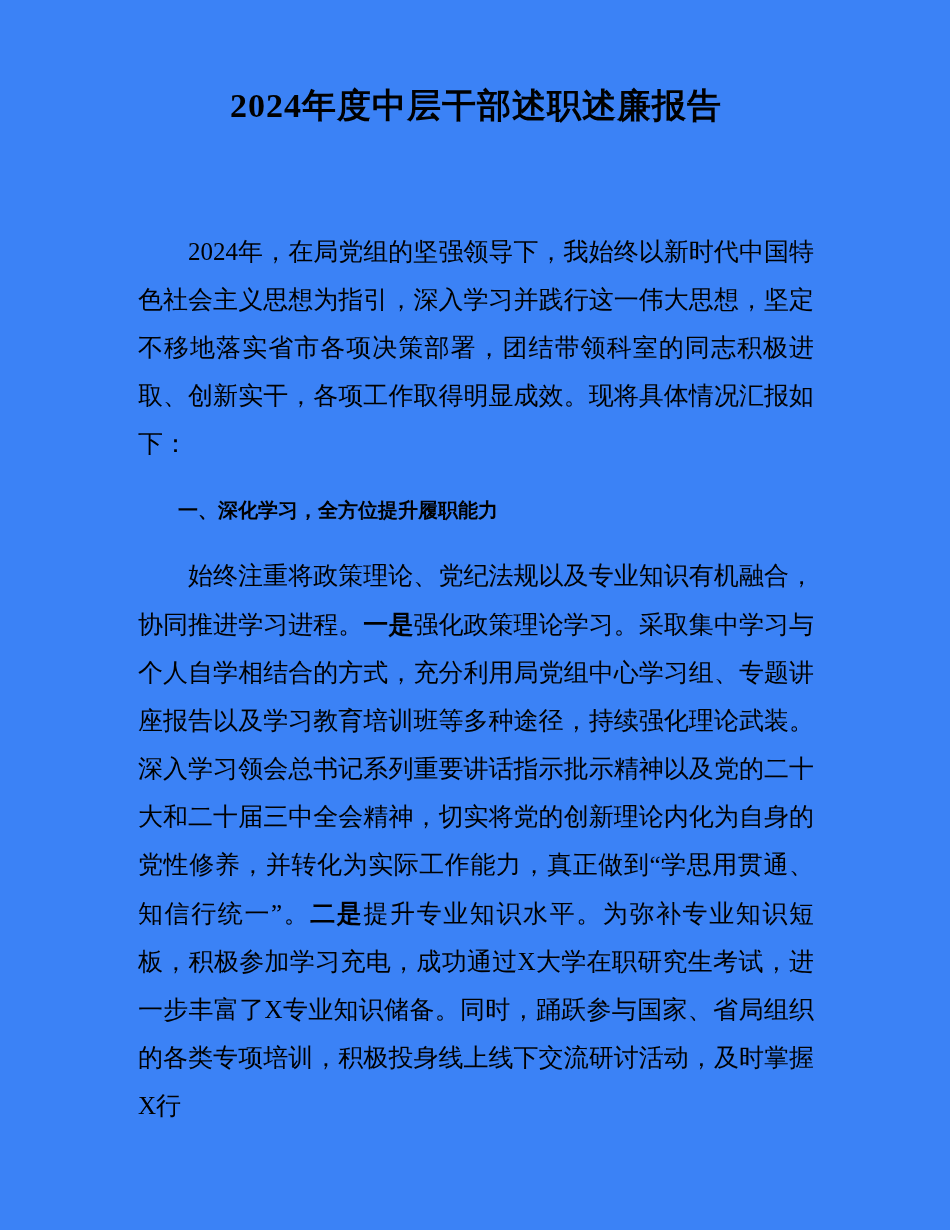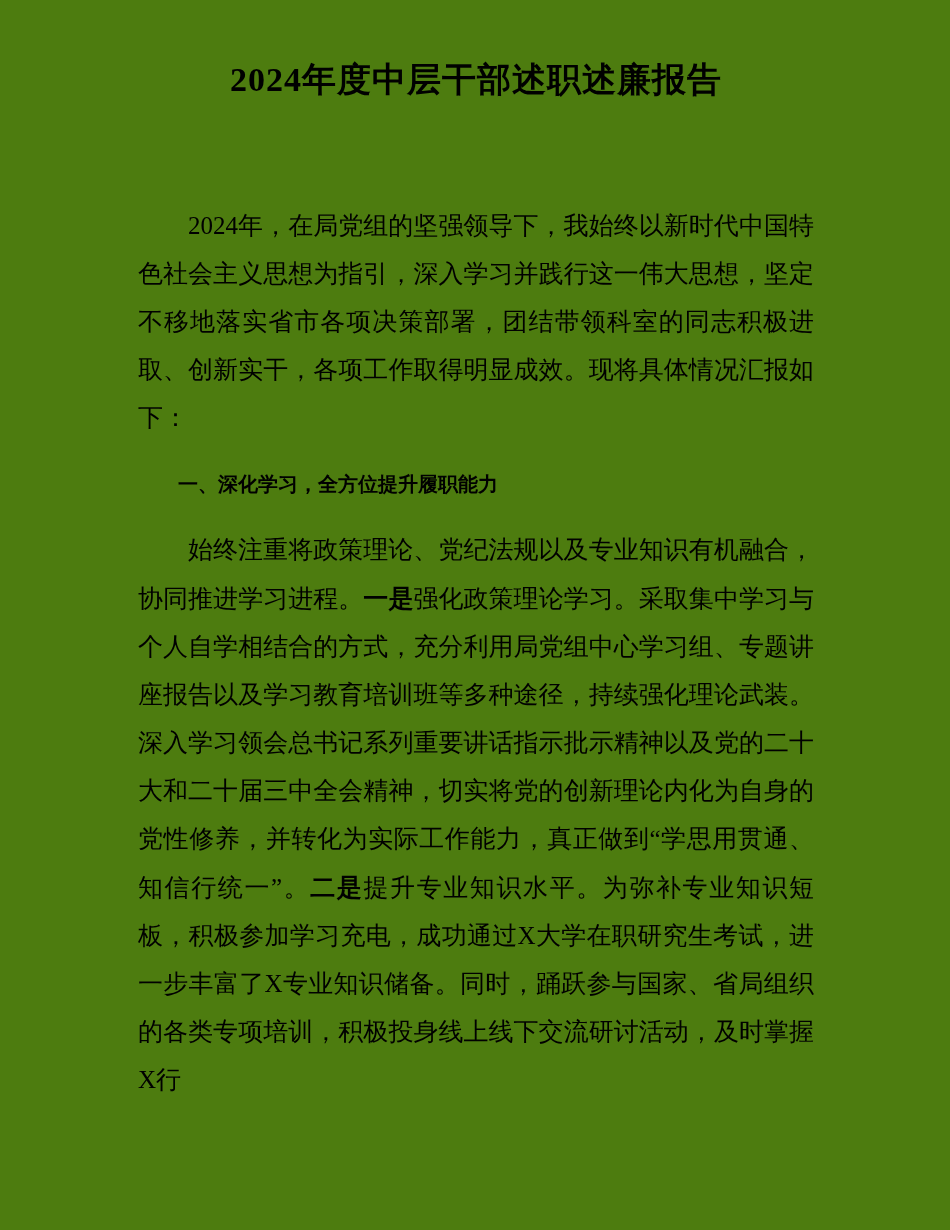--- a/index.html
+++ b/index.html
@@ -11,22 +11,22 @@
     width: 950px;
     height: 1230px;
     color: #000000;
     font-family: "Liberation Serif", "DejaVu Serif", serif;
   }
   .page {
     position: relative;
     width: 950px;
     height: 1230px;
     box-sizing: border-box;
-    background: #4d7c0f;
-    padding: 56px 136px 40px 138px;
+    background: #3b82f6;
+    padding: 82px 136px 40px 138px;
     overflow: hidden;
   }
   .doc-title {
     margin: 0;
     font-size: 34px;
     line-height: 48px;
     font-weight: bold;
     text-align: center;
     letter-spacing: 1px;
     font-family: "Liberation Serif", "DejaVu Serif", serif;

